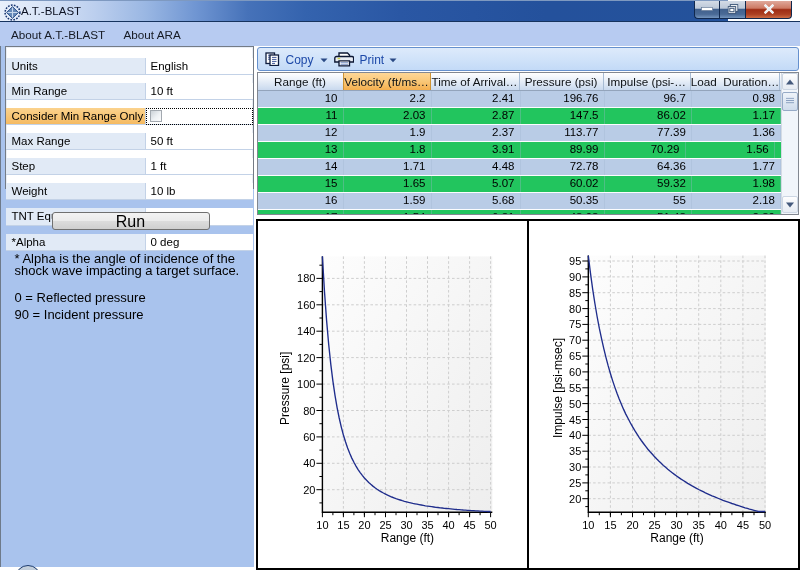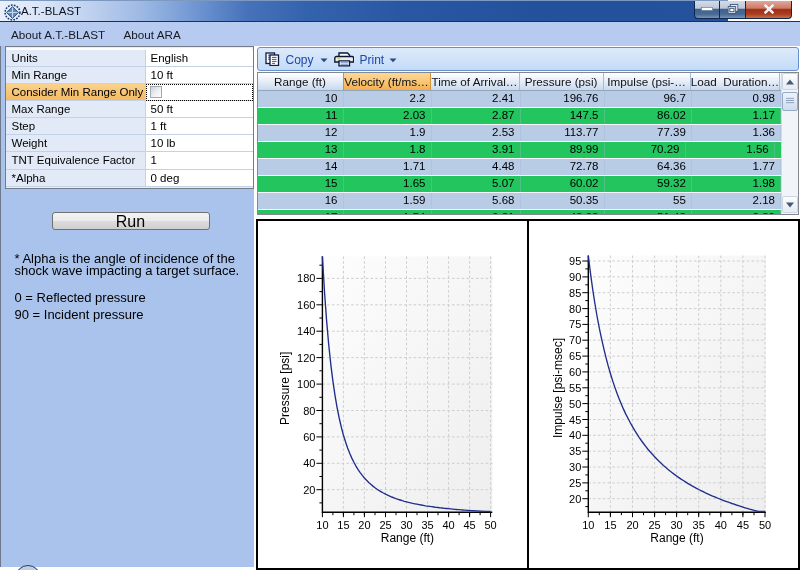--- a/index.html
+++ b/index.html
@@ -22,21 +22,21 @@
   border-top:1.5px solid #16335e; font-size:11.7px; color:#161b24; }
 #menubar span { position:absolute; top:6px; }
 
 #client { position:absolute; left:0; top:46px; width:800px; height:524px; background:#fff; }
 #leftpanel { position:absolute; left:0; top:0; width:253.5px; height:520.7px; background:#a9c3ed; border-left:1px solid #6e7a8a; }
 #bcirc { position:absolute; left:14px; top:518.7px; width:26px; height:26px; border-radius:50%;
   border:1.5px solid #1d3c6e; background:linear-gradient(180deg,#c7d2de,#9fb0c2); }
 
 #pgrid { position:absolute; left:3.5px; top:-0.2px; width:249.5px; height:143.6px;
   border:1px solid #747b85; background:#fff; box-shadow:inset 0 0 0 1px #e9eef5; padding-top:3.1px; }
-.pgr { display:flex; height:17.1px; }
+.pgr { display:flex; height:17.1px;margin-top:8px; }
 .pgl { width:140px; background:#e1eaf6; border-right:1px solid #c3d2e7; border-bottom:1px solid #c3d2e7;
   font-size:11.5px; line-height:16.4px; padding-left:6px; color:#000; white-space:nowrap; overflow:hidden; }
 .pgv { flex:1; background:#fff; border-bottom:1px solid #c3d2e7; font-size:11.5px; line-height:16.4px; padding-left:5px; color:#000; position:relative; }
 .org { background:linear-gradient(180deg,#fbd28d,#f5ba62); }
 .foc { outline:1px dotted #000; outline-offset:-1px; }
 .chk { position:absolute; left:4px; top:2px; width:12px; height:12px;
   background:linear-gradient(135deg,#ccd2d8 0%,#eef1f4 55%,#fbfcfd 100%); border:1px solid #a3a9b0; }
 
 #runbtn { position:absolute; left:50.5px; top:165.7px; width:158px; height:18.5px;
   border:1px solid #707070; border-radius:3px;
@@ -197,21 +197,21 @@
           <div class="td" style="width:86px">11</div>
           <div class="td" style="width:88px">2.03</div>
           <div class="td" style="width:89px">2.87</div>
           <div class="td" style="width:84px">147.5</div>
           <div class="td" style="width:87.3px">86.02</div>
           <div class="td" style="width:89.2px">1.17</div>
         </div>
 <div class="tr b">
           <div class="td" style="width:86px">12</div>
           <div class="td" style="width:88px">1.9</div>
-          <div class="td" style="width:89px">2.53</div>
+          <div class="td" style="width:89px">2.37</div>
           <div class="td" style="width:84px">113.77</div>
           <div class="td" style="width:87.3px">77.39</div>
           <div class="td" style="width:89.2px">1.36</div>
         </div>
 <div class="tr">
           <div class="td" style="width:86px">13</div>
           <div class="td" style="width:88px">1.8</div>
           <div class="td" style="width:89px">3.91</div>
           <div class="td" style="width:84px">89.99</div>
           <div class="td" style="width:81px">70.29</div>

